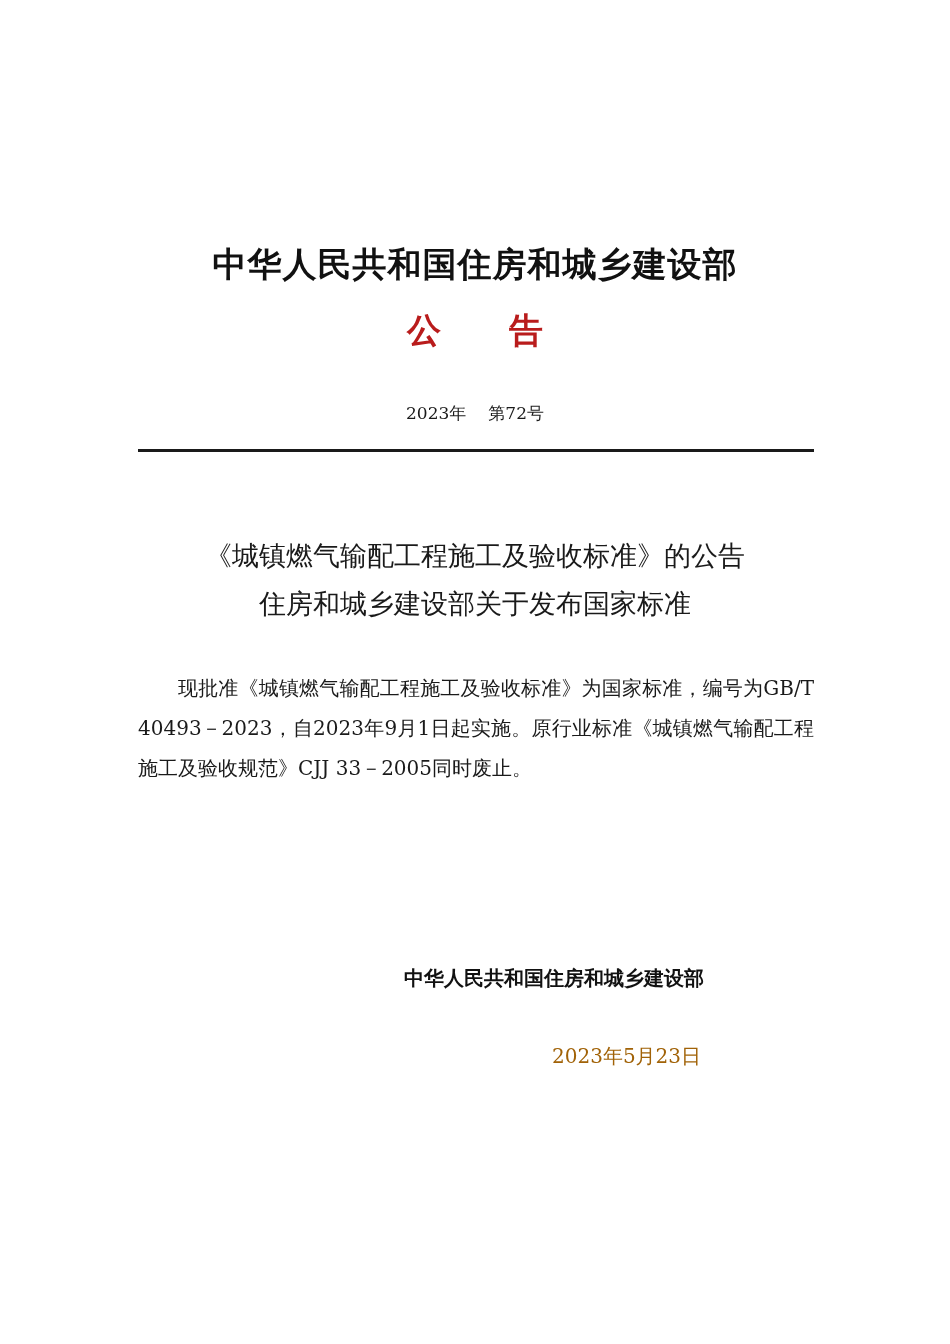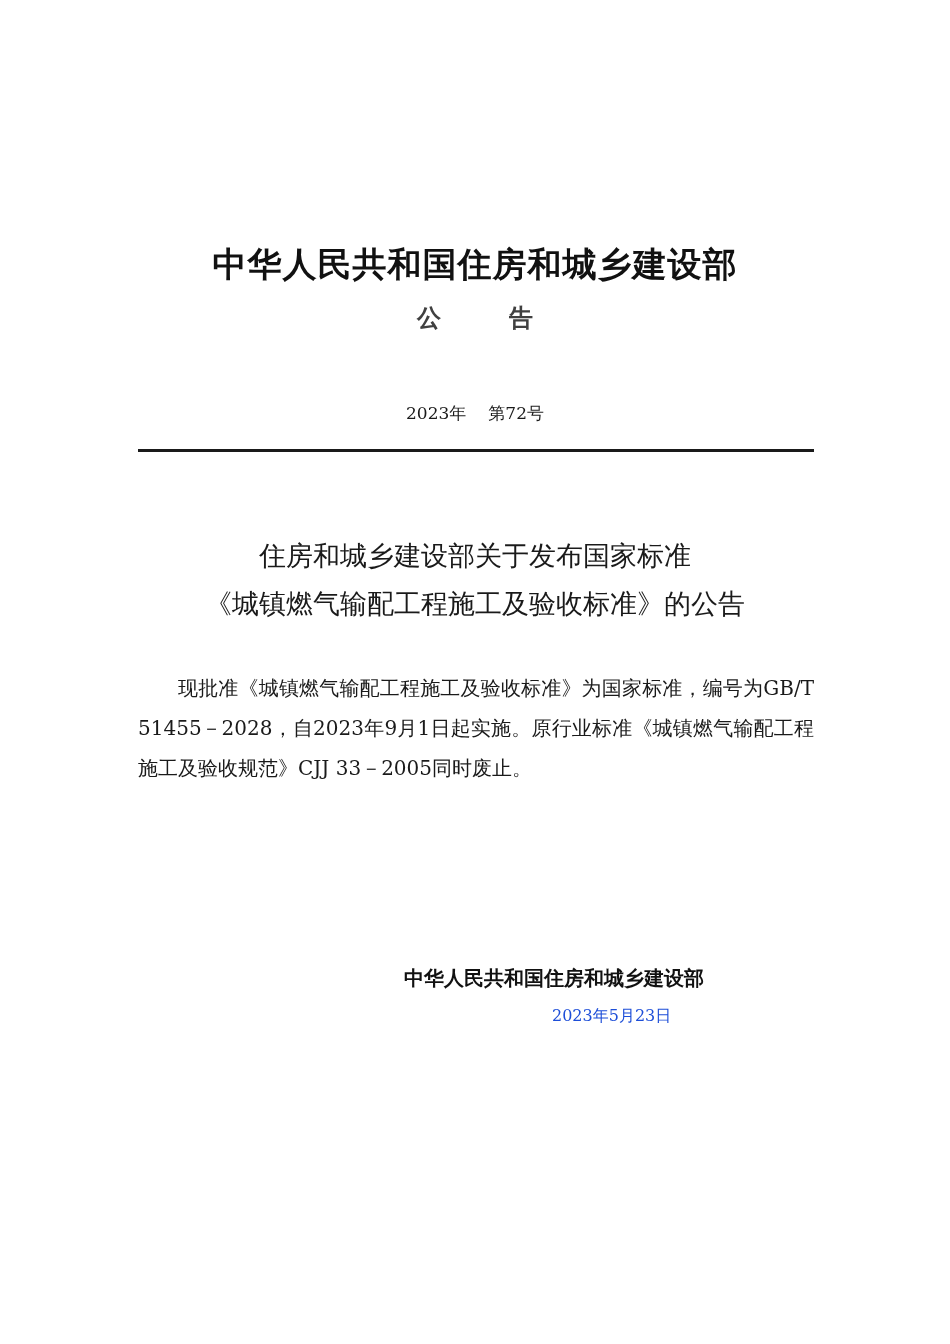--- a/index.html
+++ b/index.html
@@ -29,27 +29,27 @@
       font-family: "DejaVu Sans", "Liberation Sans", sans-serif;
       font-weight: bold;
       font-size: 34px;
       letter-spacing: 1px;
       line-height: 44px;
       color: #111;
     }
     .doc-type {
       position: absolute;
       left: 0; width: 950px;
-      top: 296px;
+      top: 308px;
       text-align: center;
       font-family: "DejaVu Sans", "Liberation Sans", sans-serif;
       font-weight: bold;
-      font-size: 24px;
+      font-size: 34px;
       line-height: 44px;
-      color: #404040;
+      color: #b91c1c;
     }
     .doc-type span { display: inline-block; }
     .doc-type .gap { width: 68px; }
     .doc-number {
       position: absolute;
       left: 0; width: 950px;
       top: 396px;
       text-align: center;
       font-size: 17px;
       line-height: 34px;
@@ -96,24 +96,24 @@
       font-family: "DejaVu Sans", "Liberation Sans", sans-serif;
       font-weight: bold;
       font-size: 20px;
       line-height: 36px;
       color: #111;
       white-space: nowrap;
     }
     .sign-date {
       position: absolute;
       left: 552px;
-      top: 998px;
-      font-size: 16px;
+      top: 1038px;
+      font-size: 20px;
       line-height: 36px;
-      color: #1d4ed8;
+      color: #a16207;
       white-space: nowrap;
     }
   </style>
 </head>
 <body>
 
 <div class="page">
 
   <div class="issuer-title">中华人民共和国住房和城乡建设部</div>
 
@@ -121,24 +121,24 @@
     <span>公</span><span class="gap"></span><span>告</span>
   </div>
 
   <div class="doc-number">
     <span>2023年</span><span class="gap"></span><span>第72号</span>
   </div>
 
   <div class="divider"></div>
 
   <div class="subject">
+    <div>《城镇燃气输配工程施工及验收标准》的公告</div>
     <div>住房和城乡建设部关于发布国家标准</div>
-    <div>《城镇燃气输配工程施工及验收标准》的公告</div>
   </div>
 
   <div class="body-text">
-    <p>现批准《城镇燃气输配工程施工及验收标准》为国家标准，编号为GB/T 51455－2028，自2023年9月1日起实施。原行业标准《城镇燃气输配工程施工及验收规范》CJJ 33－2005同时废止。</p>
+    <p>现批准《城镇燃气输配工程施工及验收标准》为国家标准，编号为GB/T 40493－2023，自2023年9月1日起实施。原行业标准《城镇燃气输配工程施工及验收规范》CJJ 33－2005同时废止。</p>
   </div>
 
   <div class="signature">中华人民共和国住房和城乡建设部</div>
   <div class="sign-date">2023年5月23日</div>
 
 </div>
 
 </body></html>

